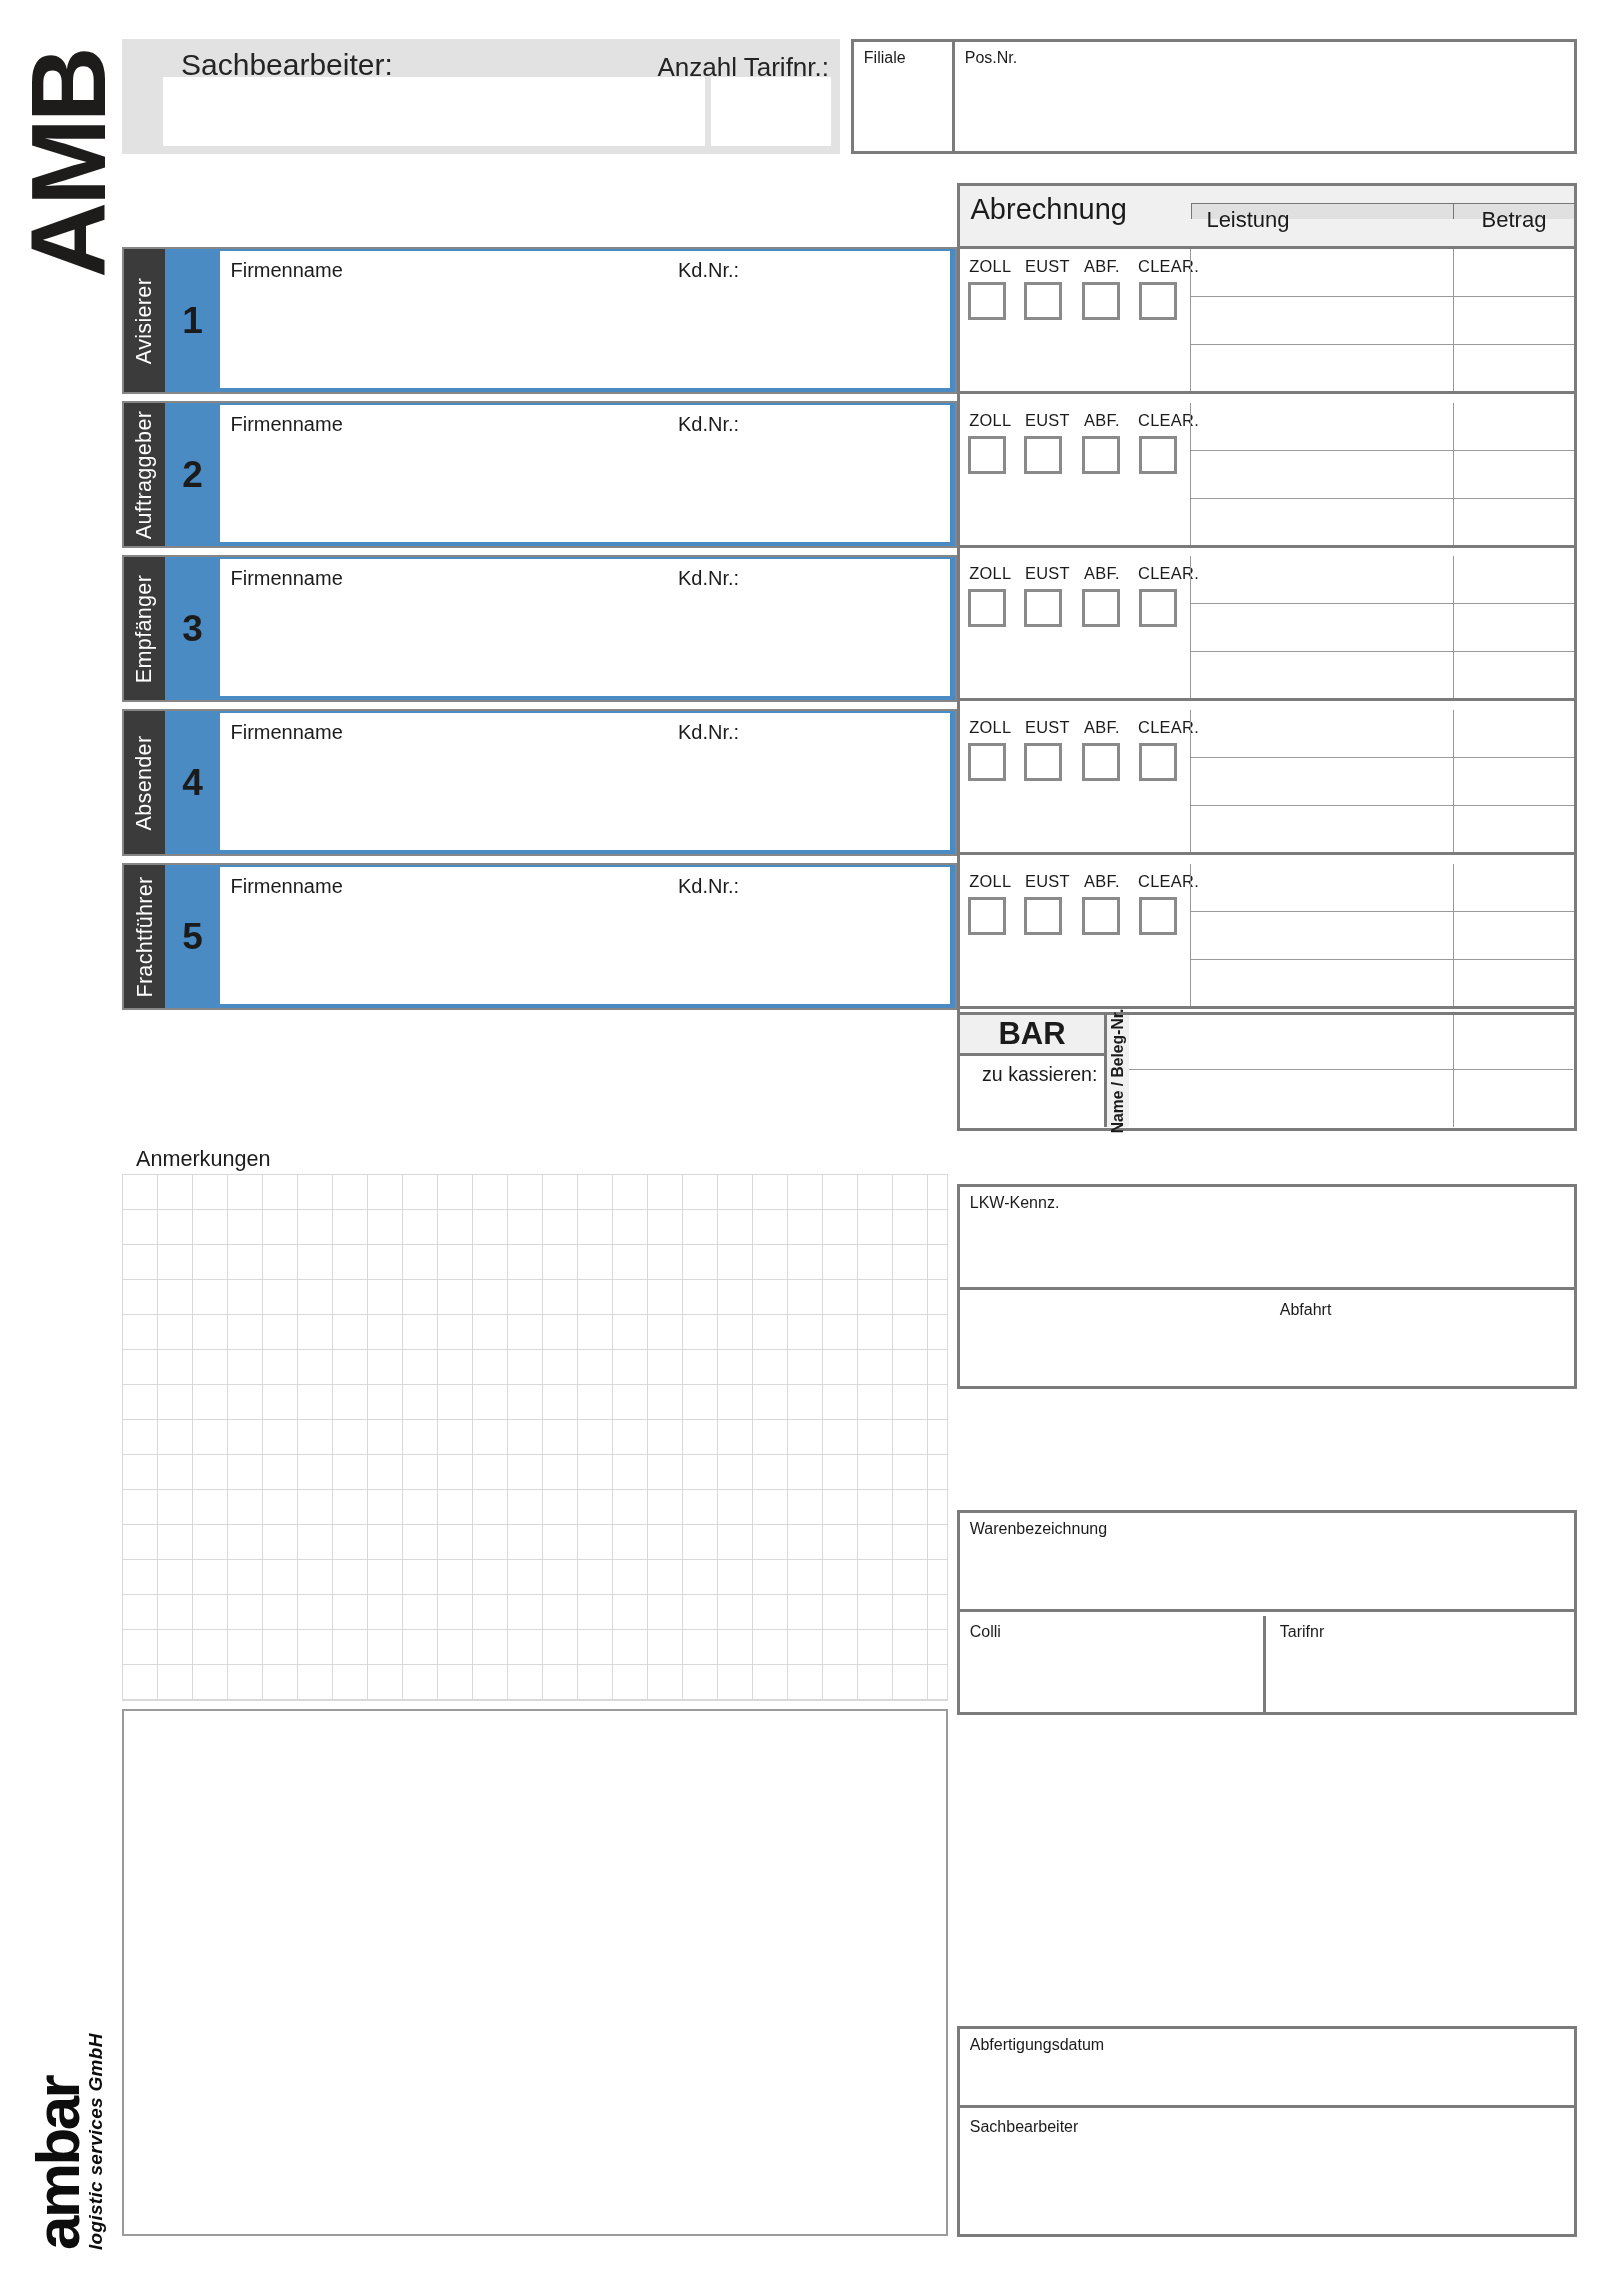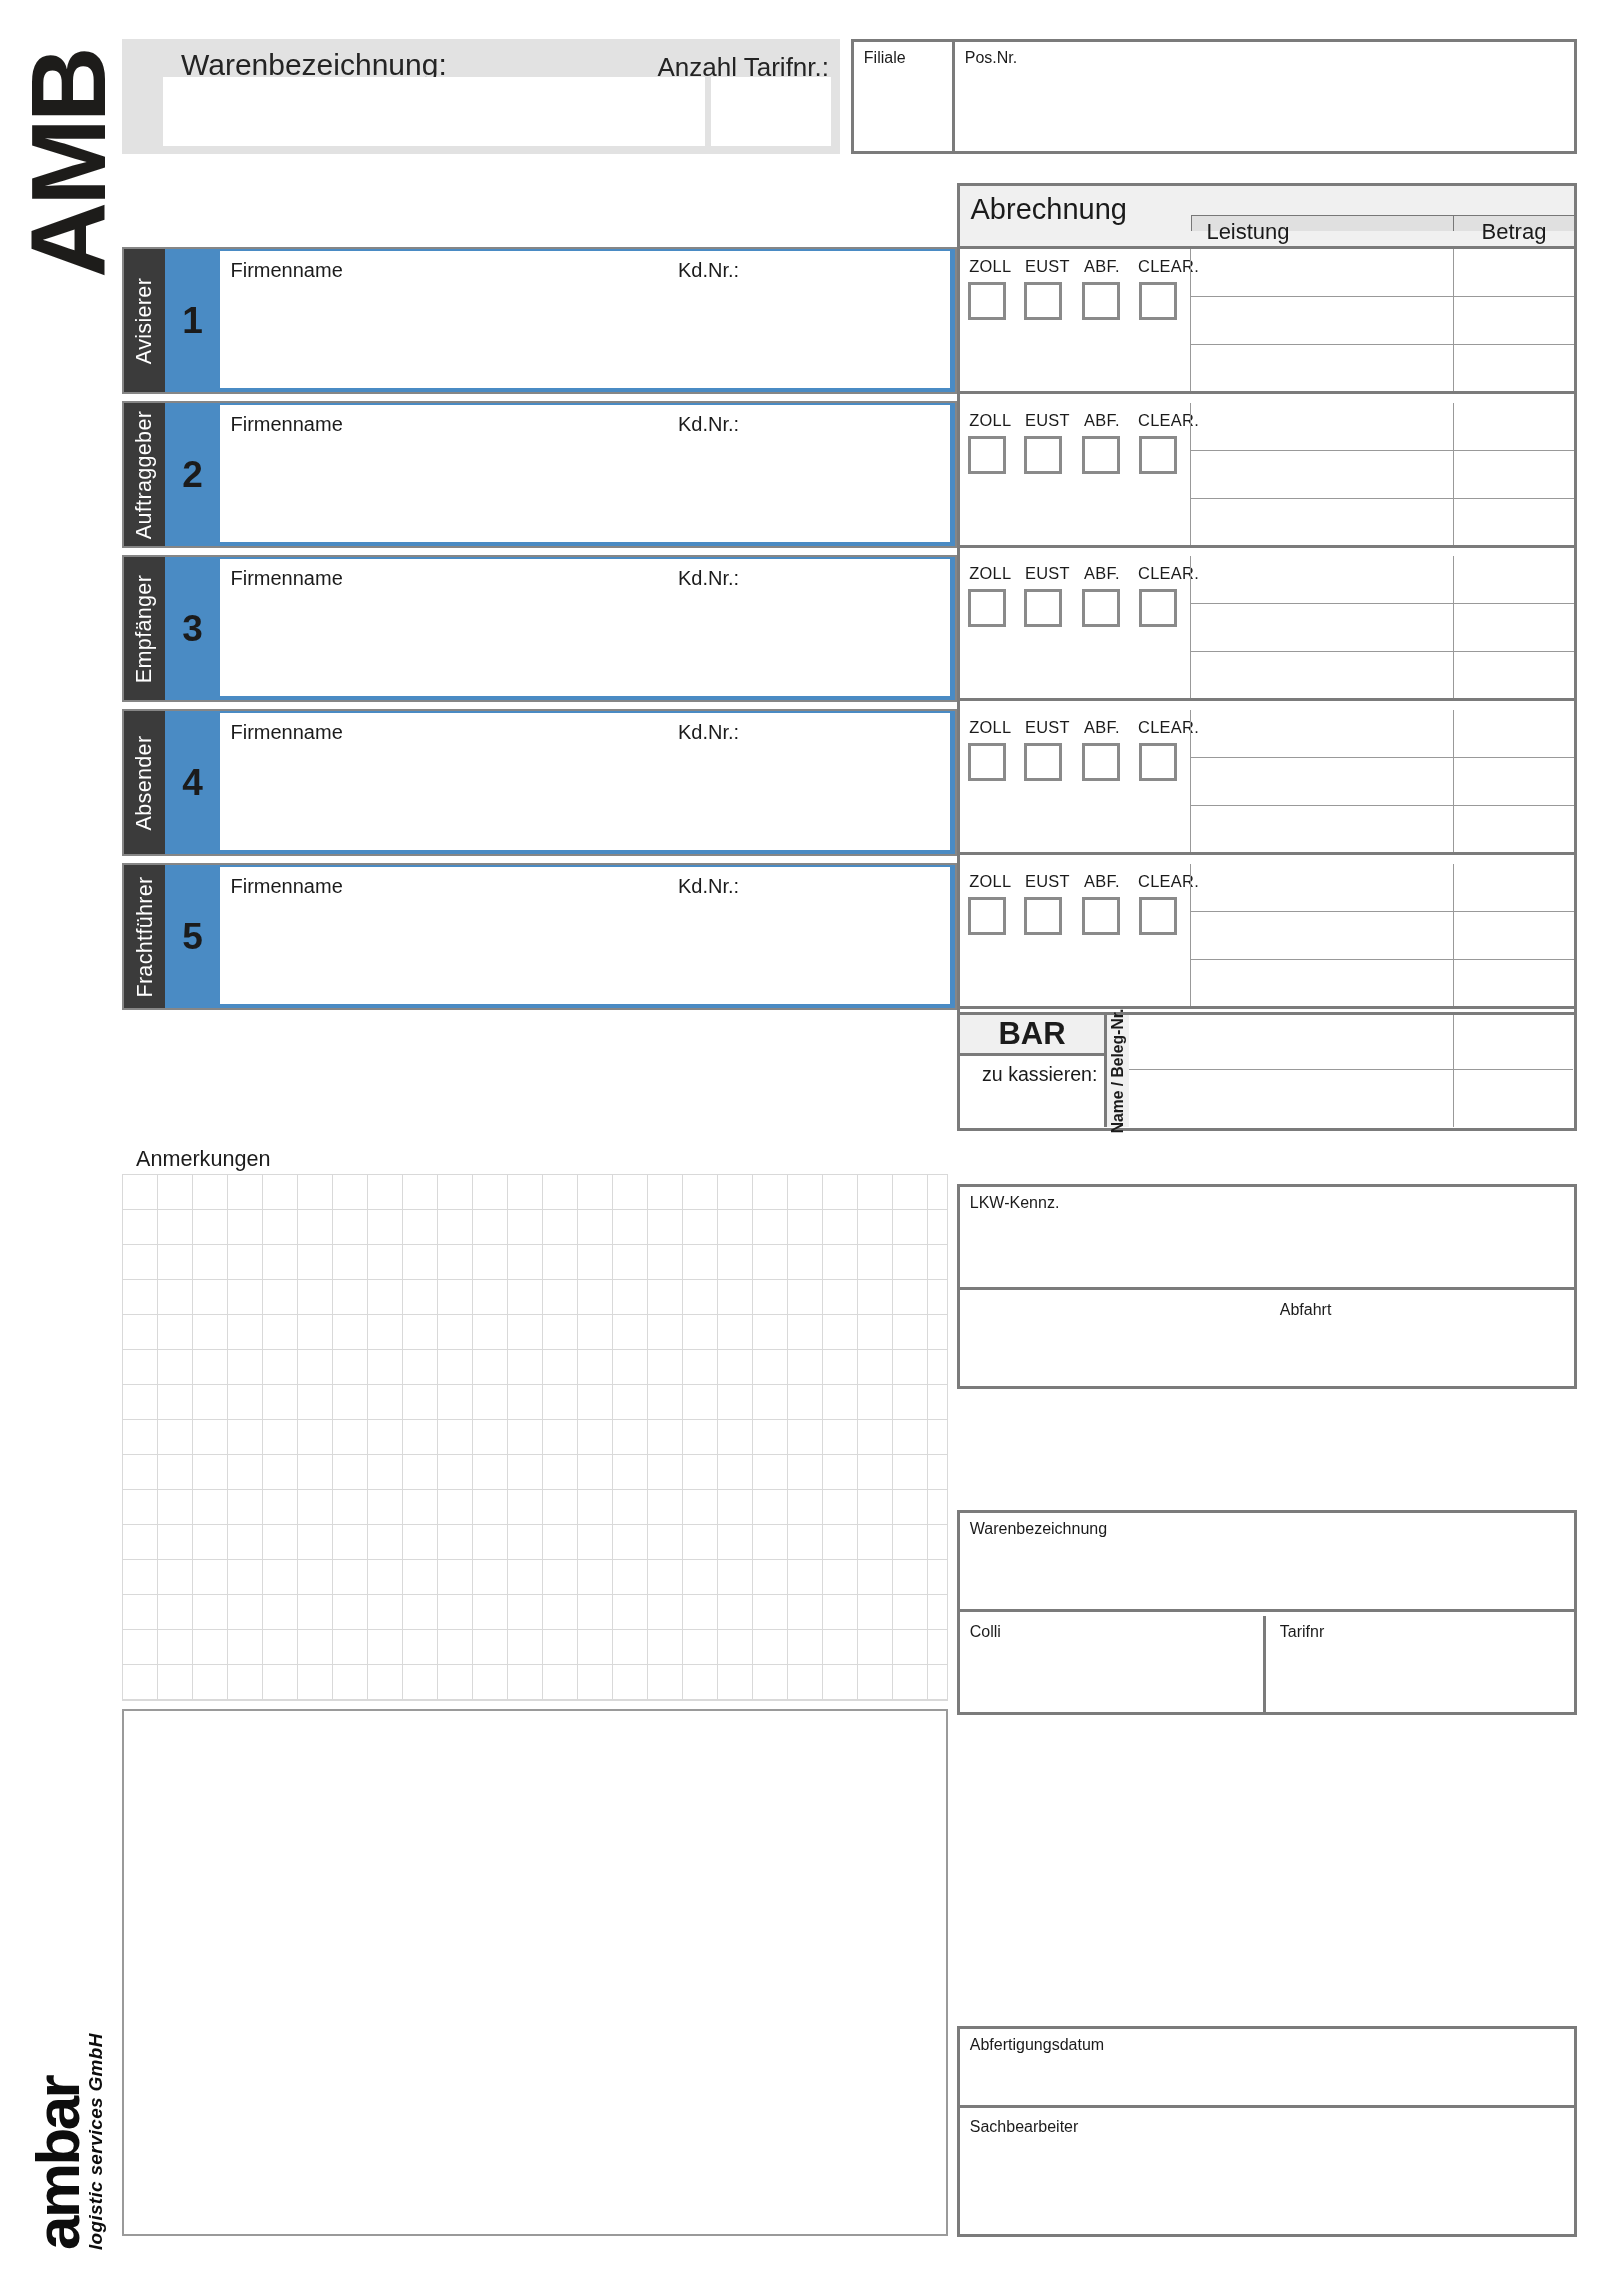--- a/index.html
+++ b/index.html
@@ -34,21 +34,21 @@
   .party-num { left:41px; top:0; bottom:0; width:55px; display:flex; align-items:center; justify-content:center;
      font-size:37px; font-weight:700; color:#1b1b1b; }
   .party-field { left:96px; top:2px; width:730px; height:137px; background:#ffffff; }
   .firmenname-label { left:10.5px; top:7.9px; font-size:20px; }
   .kdnr-label { left:458px; top:7.9px; font-size:20px; }
 
   
   #abrechnung { left:957px; top:183px; width:620px; height:948px; border:3.3px solid #7b7b7b; background:#ffffff; }
   #abr-title-bg { left:0; top:0; width:614px; height:63px; background:#f0f0f0; }
   #abr-title { left:10.5px; top:6.5px; font-size:29px; color:#1b1b1b; }
-  #abr-colhead { left:231px; top:29px; width:383px; height:16px; }
+  #abr-colhead { left:231px; top:17px; width:383px; height:16px; }
   .colhead-cell { top:0; height:100%; background:#e0e0e0; border-top:1.3px solid #777; border-left:1.3px solid #777; }
   #leistung-cell { left:0; width:262px; }
   #betrag-cell { left:262px; width:121px; }
   #leistung-label { left:14.4px; top:2.6px; font-size:22px; }
   #betrag-label { width:100%; top:2.6px; text-align:center; font-size:22px; }
   #abr-thick { left:0; top:60px; width:614px; height:3.3px; background:#7b7b7b; }
 
   .abr-block { left:0; width:614px; height:145px; border-bottom:3.3px solid #7b7b7b; background:#fff; }
   .abr-v1 { left:230px; top:0; bottom:0; width:1.3px; background:#999; }
   .abr-v2 { left:493px; top:0; bottom:0; width:1.3px; background:#999; }
@@ -108,21 +108,21 @@
 </head>
 <body>
 
 <div id="page">
 
   <div class="abs" id="amb-logo">
     <span>AMB</span>
   </div>
 
   <div class="abs" id="top-panel">
-    <span class="abs" id="abfart-label">Warenbezeichnung:</span>
+    <span class="abs" id="abfart-label">Sachbearbeiter:</span>
     <div class="abs" id="abfart-input"></div>
     <span class="abs" id="anzahl-label">Anzahl Tarifnr.:</span>
     <div class="abs" id="anzahl-input"></div>
   </div>
 
   <div class="abs" id="filiale-box">
     <div class="abs" id="filiale-cell">
       <span class="cell-label">Filiale</span>
     </div>
     <div class="abs" style="left:101px; top:0; right:0; height:100%;">

